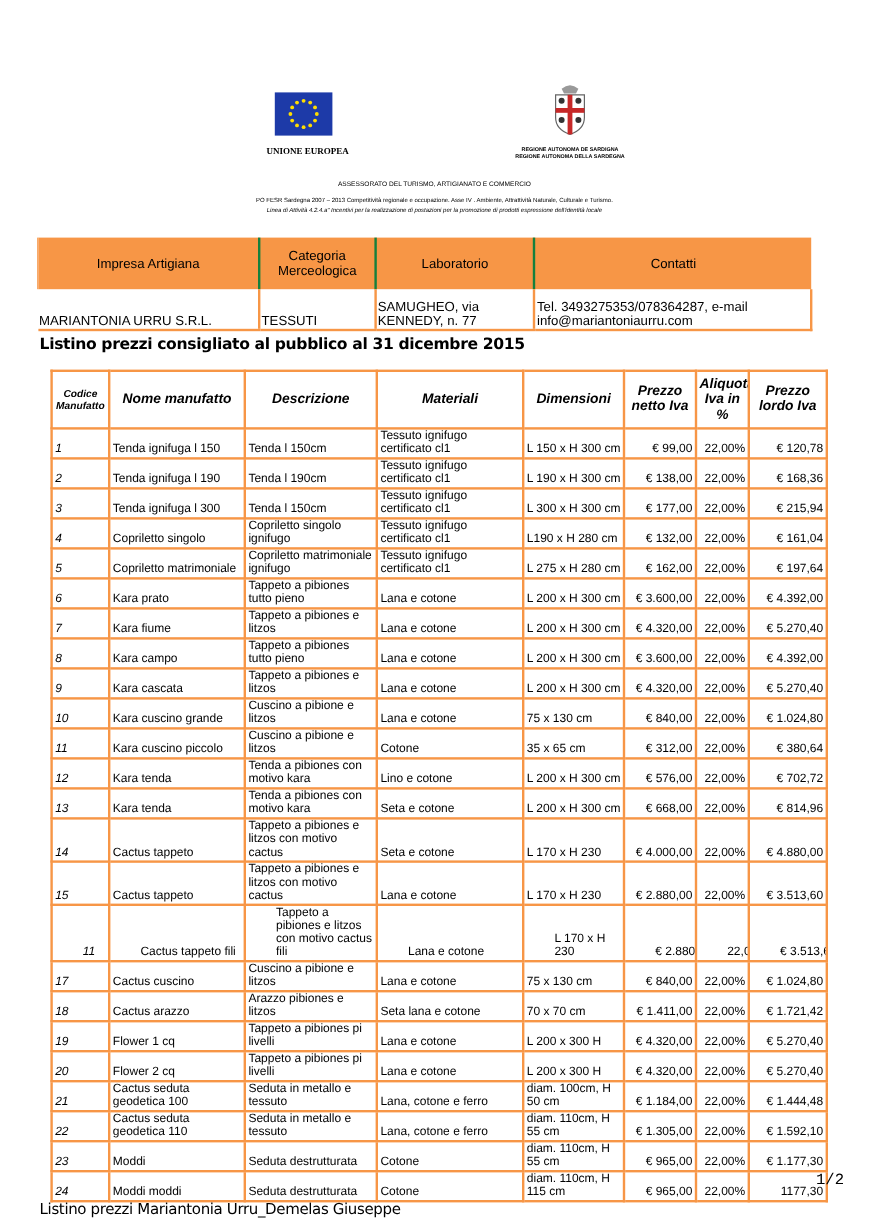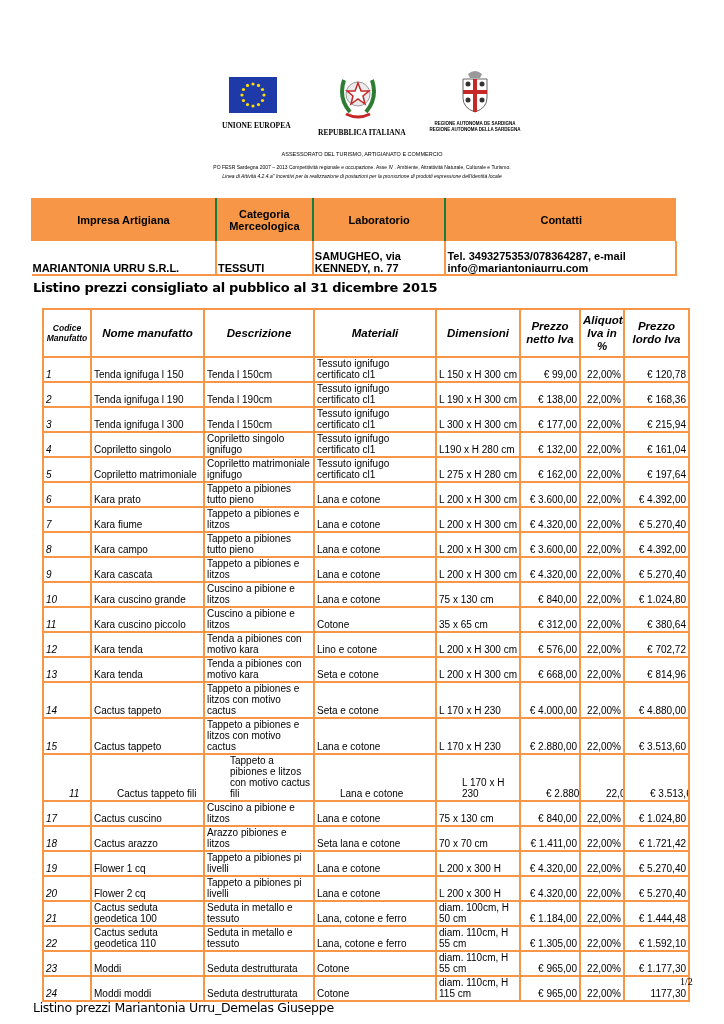--- a/index.html
+++ b/index.html
@@ -12,41 +12,41 @@
   .logo-label { font-family:"Liberation Serif", serif; font-weight:bold; font-size:7.5px; margin-top:8px; white-space:nowrap; }
   .logo-it { left:318px; top:0; width:80px; }
   .logo-sa { left:420px; top:0; width:110px; }
   .logo-sa .logo-label { font-family:"Liberation Sans", sans-serif; font-size:4.5px; margin-top:3px; line-height:6px; }
   .ente { position:absolute; top:151px; left:0; width:724px; text-align:center; font-size:5.5px; }
   .po { position:absolute; top:163px; left:0; width:724px; text-align:center; font-size:5px; line-height:9px; }
   .po .it { font-style:italic; }
 
   table { border-collapse:collapse; }
   .company { position:absolute; top:198px; left:31px; width:646px; }
-  .company td, .company th { font-weight:bold; font-size:11px; }
+  .company td, .company th { font-weight:normal; font-size:11px; }
   .company thead th { background:#f79646; height:41px; border-left:1px solid #f79646; line-height:12px; }
   .company thead th.sep { border-left:2px solid #15803d; }
   .company tbody td { height:32px; vertical-align:bottom; padding-bottom:0; border-left:2px solid #f79646; border-bottom:2px solid #f79646; line-height:12px; }
   .company tbody td:first-child { border-left:none; }
   .company tbody td:last-child { border-right:2px solid #f79646; }
 
   .list-title { position:absolute; top:280px; left:33px; font-weight:bold; font-size:13px; font-family:"DejaVu Sans", sans-serif; letter-spacing:-0.3px; }
 
   .prices { position:absolute; top:308px; left:42px; width:646px; table-layout:fixed; }
   .prices th, .prices td { border:2px solid #f79646; font-size:10px; padding:0 2px; overflow:hidden; }
   .prices th { font-style:italic; font-weight:bold; font-size:11.5px; height:46px; line-height:13px; text-align:center; }
   .prices th.code { font-size:8.5px; line-height:10px; }
   .prices td { vertical-align:bottom; line-height:11px; height:22px; padding-bottom:1px; white-space:nowrap; }
   .prices td.wrap { white-space:normal; }
   .prices td.num { text-align:right; }
   .prices td.code { font-style:italic; }
   .prices tr.tall td { height:33px;padding-left:25px; }
 
   .footer-left { position:absolute; top:1000px; left:33px; font-family:"DejaVu Sans", sans-serif; font-size:12.5px; letter-spacing:-0.3px; }
-  .footer-right { position:absolute; top:976px; left:680px; font-family:Liberation Serif, serif; font-size:10px; }
+  .footer-right { position:absolute; top:976px; left:680px; font-family:Liberation Mono, monospace; font-size:13px; }
 </style>
 </head>
 <body>
 
 <div class="logos">
   <div class="logo logo-eu">
     <div class="eu-flag">
       <svg width="48" height="36" viewBox="0 0 48 36" id="eu-stars">
           <circle cx="35" cy="18" r="1.6" fill="#ffdd00"></circle>
           <circle cx="33.52627944162883" cy="23.5" r="1.6" fill="#ffdd00"></circle>
@@ -56,30 +56,20 @@
           <circle cx="14.473720558371173" cy="23.5" r="1.6" fill="#ffdd00"></circle>
           <circle cx="13" cy="18" r="1.6" fill="#ffdd00"></circle>
           <circle cx="14.473720558371173" cy="12.500000000000004" r="1.6" fill="#ffdd00"></circle>
           <circle cx="18.499999999999993" cy="8.473720558371177" r="1.6" fill="#ffdd00"></circle>
           <circle cx="23.999999999999996" cy="7" r="1.6" fill="#ffdd00"></circle>
           <circle cx="29.5" cy="8.473720558371175" r="1.6" fill="#ffdd00"></circle>
           <circle cx="33.52627944162882" cy="12.499999999999995" r="1.6" fill="#ffdd00"></circle>
         </svg>
     </div>
     <div class="logo-label">UNIONE EUROPEA</div>
-  </div>
-  <div class="logo logo-it">
-    <svg width="44" height="52" viewBox="0 0 44 52">
-      <path d="M8 10 Q2 28 14 42" stroke="#2e7d32" stroke-width="4" fill="none"></path>
-      <path d="M36 10 Q42 28 30 42" stroke="#2e7d32" stroke-width="4" fill="none"></path>
-      <circle cx="22" cy="24" r="12" fill="#ececec" stroke="#999" stroke-width="1"></circle>
-      <polygon points="22,13 25,21 33,21 27,26 29,34 22,29 15,34 17,26 11,21 19,21" fill="#fff" stroke="#c62828" stroke-width="1.5"></polygon>
-      <path d="M10 44 Q22 50 34 44" stroke="#c62828" stroke-width="3" fill="none"></path>
-    </svg>
-    <div class="logo-label" style="margin-top:2px">REPUBBLICA ITALIANA</div>
   </div>
   <div class="logo logo-sa">
     <svg width="34" height="44" viewBox="0 0 34 44">
       <path d="M10 4 Q17 -2 24 4 L22 8 L12 8 Z" fill="#999"></path>
       <path d="M5 9 L29 9 L29 28 Q29 38 17 42 Q5 38 5 28 Z" fill="#fff" stroke="#666" stroke-width="1"></path>
       <rect x="15" y="9" width="4" height="33" fill="#c62828"></rect>
       <rect x="5" y="20" width="24" height="4" fill="#c62828"></rect>
       <circle cx="10" cy="14" r="2.5" fill="#333"></circle>
         <circle cx="24" cy="14" r="2.5" fill="#333"></circle>
       <circle cx="10" cy="30" r="2.5" fill="#333"></circle>

